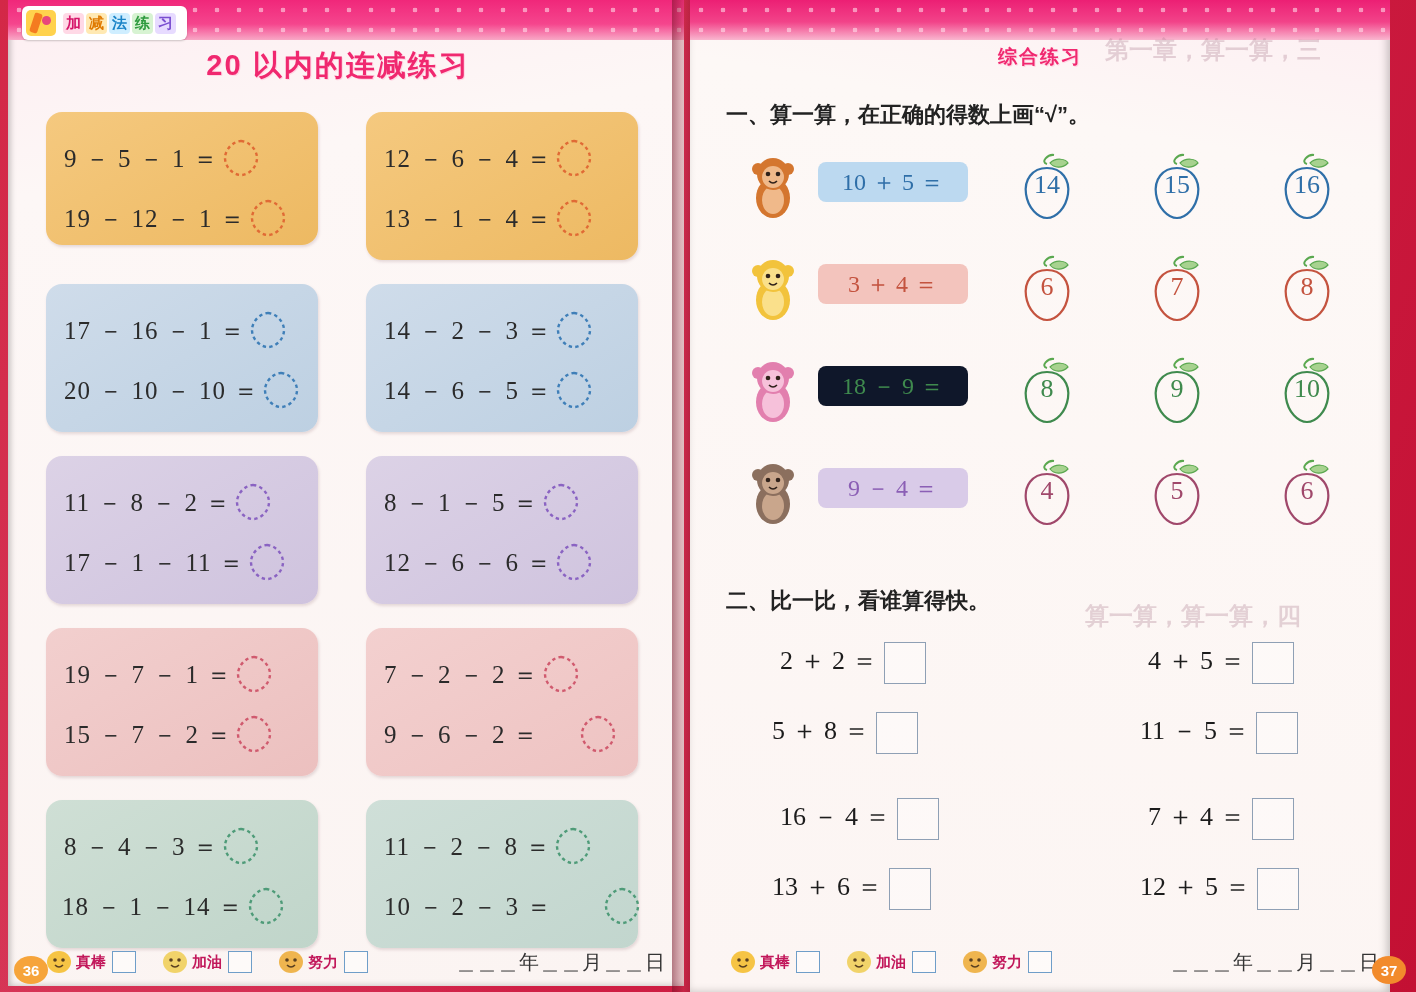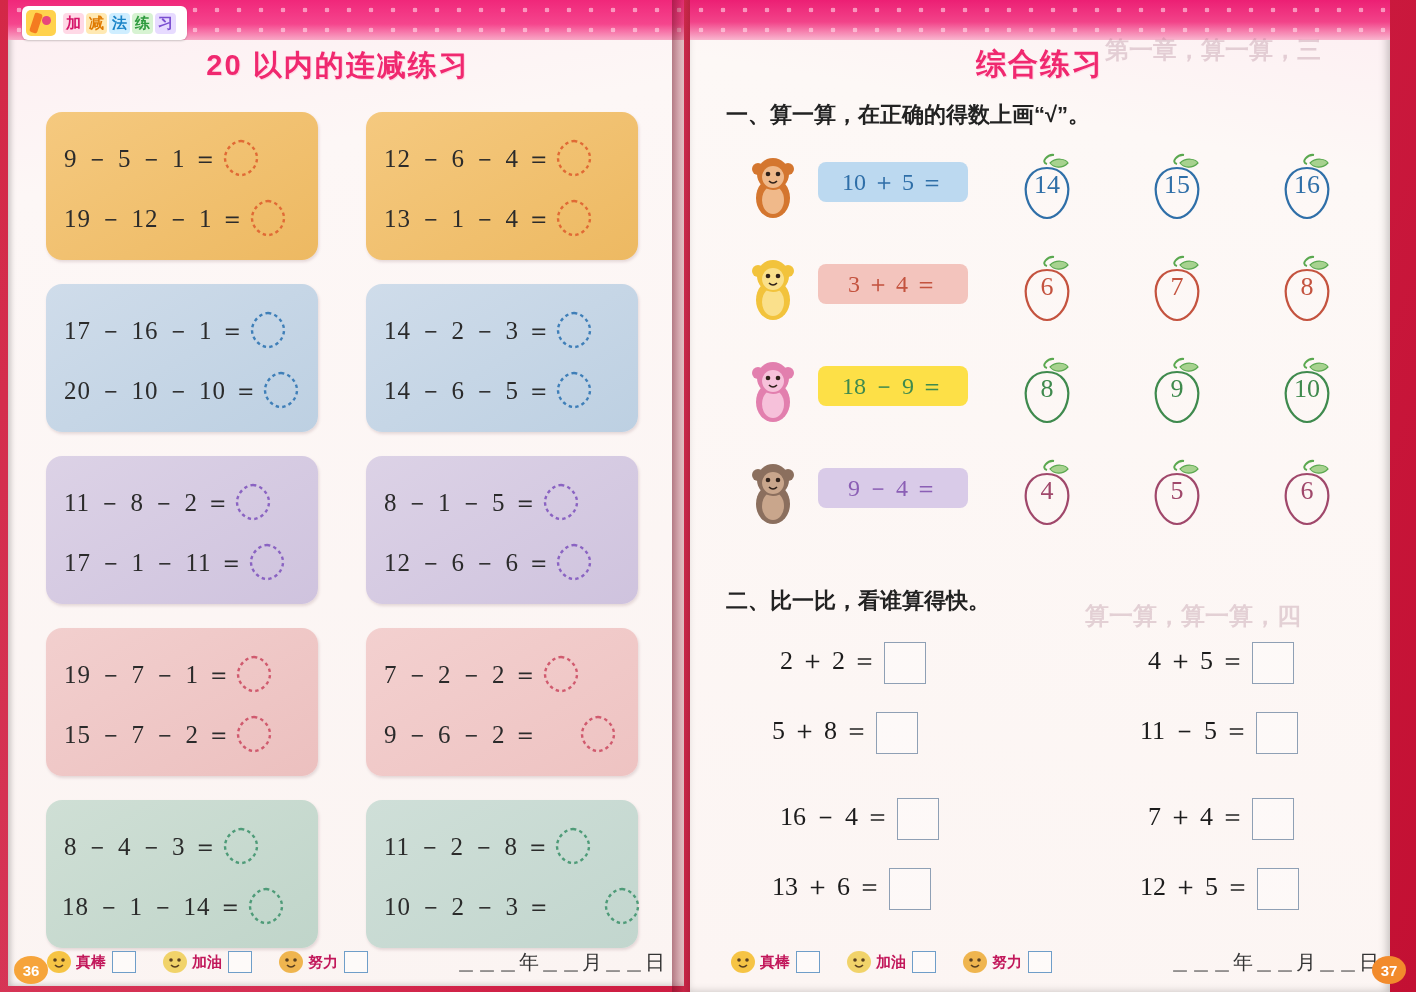--- a/index.html
+++ b/index.html
@@ -62,21 +62,21 @@
   .c-orange{background:linear-gradient(150deg,#f5c97f,#edb962);}
   .c-blue{background:linear-gradient(150deg,#cfdcea,#bdd0e2);}
   .c-purple{background:linear-gradient(150deg,#dcd2e6,#cfc3de);}
   .c-pink{background:linear-gradient(150deg,#f2cfce,#ecc0bf);}
   .c-green{background:linear-gradient(150deg,#cfdfd5,#c0d5ca);}
   .c-pink2{background:linear-gradient(150deg,#f3d0cf,#eec3c2);}
   .c-green2{background:linear-gradient(150deg,#cfdfd8,#c2d6ce);}
 
   
   .title-r{position:absolute;left:690px;top:44px;width:700px;text-align:center;
-    font-size:30px;font-weight:bold;color:#f0286f;letter-spacing:2px;
+    font-size:19px;font-weight:bold;color:#f0286f;letter-spacing:2px;
     text-shadow:1px 1px 0 #ffd4e3;}
   .sec1{position:absolute;left:726px;top:100px;font-size:22px;color:#222;font-weight:bold;}
   .sec2{position:absolute;left:726px;top:586px;font-size:22px;color:#222;font-weight:bold;}
   .qrow{position:absolute;left:740px;height:78px;width:640px;}
   .animal{position:absolute;left:0;top:4px;width:66px;height:70px;}
   .eqpill{position:absolute;left:78px;top:14px;width:150px;height:40px;border-radius:8px;
     display:flex;align-items:center;justify-content:center;font-size:24px;
     font-family:"Liberation Serif",serif;}
   .apple{position:absolute;width:74px;height:74px;top:2px;}
   .apple .num{position:absolute;left:0;top:20px;width:74px;text-align:center;
@@ -110,21 +110,21 @@
     <div class="pen"></div>
     <span class="ch b1">加</span>
     <span class="ch b2">减</span>
     <span class="ch b3">法</span>
     <span class="ch b4">练</span>
     <span class="ch b5">习</span>
   </div>
   <div class="title-l">20 以内的连减练习</div>
 
   <div class="grid-l" id="left-grid">
-      <div class="card c-orange" style="left: 0px; top: 0px; width: 272px; height: 148px;">
+      <div class="card c-orange" style="left: 0px; top: 0px; width: 272px; height: 133px;">
         <div class="row" style="margin-top: 20px;">
           <span class="eq">9 － 5 － 1 ＝</span>
           <span class="blob">
             <svg width="40" height="40" viewBox="0 0 40 40">
               <g fill="none" stroke="#e06a35" stroke-width="2.4">
                 <path d="M20 3 C27 3 36 11 36 20 C36 29 28 37 20 37 C12 37 4 29 4 20 C4 11 13 3 20 3 Z" stroke-dasharray="3.4 3.2"></path>
               </g>
             </svg>
           </span>
         </div>
@@ -449,21 +449,21 @@
             <ellipse cx="33" cy="46" rx="17" ry="20" fill="#e27fae"></ellipse>
             <ellipse cx="33" cy="48" rx="11" ry="14" fill="#f6c1da"></ellipse>
             <circle cx="33" cy="22" r="16" fill="#e27fae"></circle>
             <circle cx="33" cy="25" r="11" fill="#f6c1da"></circle>
             <circle cx="18" cy="17" r="6" fill="#e27fae"></circle>
             <circle cx="48" cy="17" r="6" fill="#e27fae"></circle>
             <circle cx="28" cy="22" r="2.3" fill="#30221b"></circle>
             <circle cx="38" cy="22" r="2.3" fill="#30221b"></circle>
             <path d="M29 29 q4 4 8 0" stroke="#30221b" stroke-width="1.6" fill="none"></path>
           </svg></div>
-        <div class="eqpill" style="background: #fde047; color: rgb(63, 138, 78);">18 － 9 ＝</div>
+        <div class="eqpill" style="background: #0f172a; color: rgb(63, 138, 78);">18 － 9 ＝</div>
         <div class="apple" style="left: 270px;"><svg width="74" height="74" viewBox="0 0 74 74">
             <path d="M37 14 C30 12 38 4 44 5" fill="none" stroke="#5aa84f" stroke-width="2"></path>
             <path d="M40 13 C46 7 56 9 58 13 C52 19 44 18 40 13 Z" fill="#a7d28f" stroke="#5aa84f" stroke-width="1.2"></path>
             <path d="M37 18 C22 18 14 30 16 44 C18 58 28 68 37 68 C46 68 56 58 58 44 C60 30 52 18 37 18 Z" fill="none" stroke="#3f8a4e" stroke-width="2.2"></path>
           </svg><div class="num" style="color: rgb(63, 138, 78);">8</div></div>
         <div class="apple" style="left: 400px;"><svg width="74" height="74" viewBox="0 0 74 74">
             <path d="M37 14 C30 12 38 4 44 5" fill="none" stroke="#5aa84f" stroke-width="2"></path>
             <path d="M40 13 C46 7 56 9 58 13 C52 19 44 18 40 13 Z" fill="#a7d28f" stroke="#5aa84f" stroke-width="1.2"></path>
             <path d="M37 18 C22 18 14 30 16 44 C18 58 28 68 37 68 C46 68 56 58 58 44 C60 30 52 18 37 18 Z" fill="none" stroke="#3f8a4e" stroke-width="2.2"></path>
           </svg><div class="num" style="color: rgb(63, 138, 78);">9</div></div>

